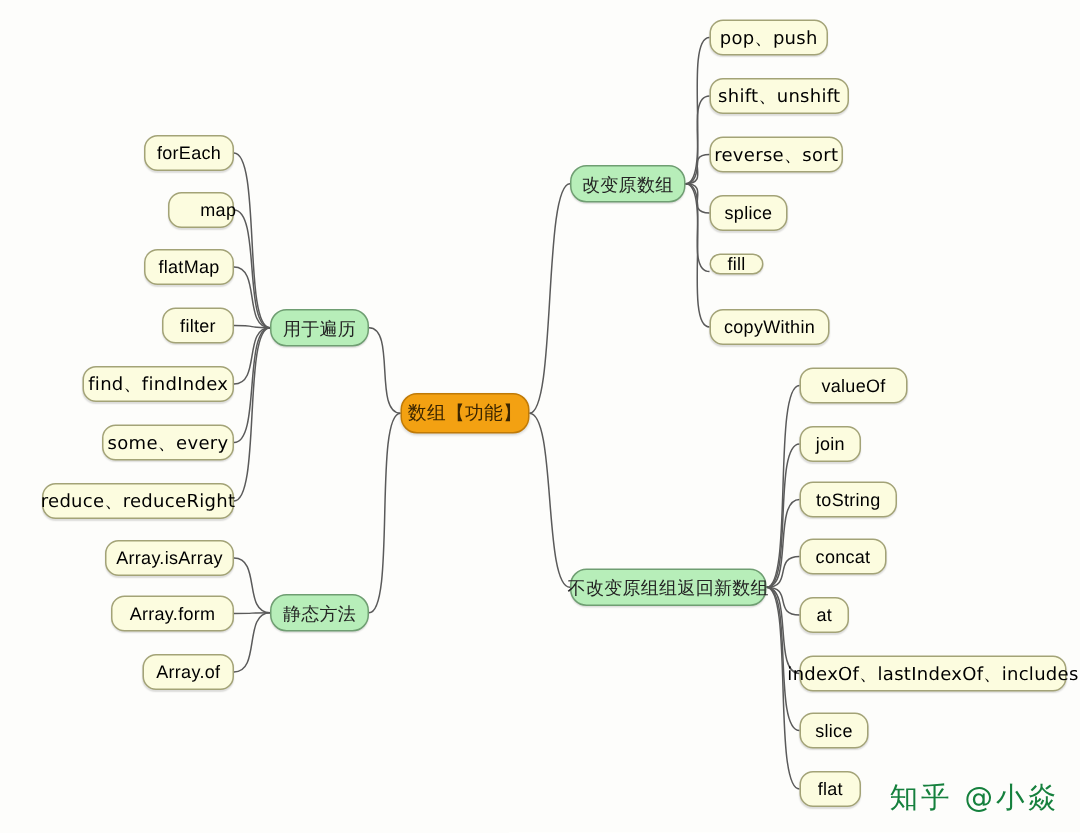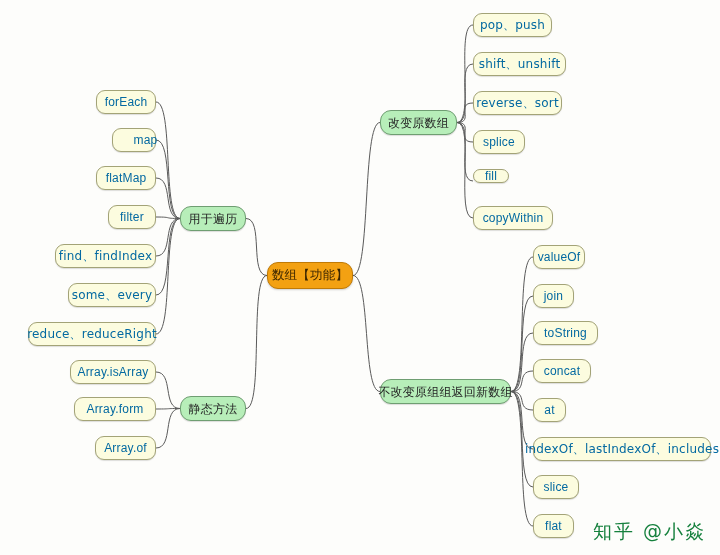--- a/index.html
+++ b/index.html
@@ -26,21 +26,21 @@
   .node {
     position: absolute;
     box-sizing: border-box;
     display: flex;
     align-items: center;
     justify-content: center;
     white-space: nowrap;
     border-radius: 9px;
     border: 1px solid #9a9a74;
     background: #fbfbdd;
-    color: #0369a1;
+    color: #000000;
     font-size: 12px;
     line-height: 1;
     height: 24px;
     padding: 0 9px;
     box-shadow: 0 1px 1px rgba(0,0,0,0.13);
     letter-spacing: 0.2px;
   }
   .node.leaf {
     background: #fcfcdf;
     border-color: #a3a377;
@@ -122,21 +122,21 @@
       <div class="node leaf" style="left: 74px; top: 397px; width: 82px; height: 24px;">Array.form</div>
       <div class="node leaf" style="left: 95px; top: 436px; width: 61px; height: 24px;">Array.of</div>
       <div class="node branch cjk" style="left: 180px; top: 396px; width: 66px; height: 25px;">静态方法</div>
       <div class="node leaf cjk" style="left: 473px; top: 13px; width: 79px; height: 24px;">pop、push</div>
       <div class="node leaf cjk" style="left: 473px; top: 52px; width: 93px; height: 24px;">shift、unshift</div>
       <div class="node leaf cjk" style="left: 473px; top: 91px; width: 89px; height: 24px;">reverse、sort</div>
       <div class="node leaf" style="left: 473px; top: 130px; width: 52px; height: 24px;">splice</div>
       <div class="node leaf" style="left: 473px; top: 169px; width: 36px; height: 14px;">fill</div>
       <div class="node leaf" style="left: 473px; top: 206px; width: 80px; height: 24px;">copyWithin</div>
       <div class="node branch cjk" style="left: 380px; top: 110px; width: 77px; height: 25px;">改变原数组</div>
-      <div class="node leaf" style="left: 533px; top: 245px; width: 52px; height: 24px;">valueOf</div>
+      <div class="node leaf" style="left: 533px; top: 245px; width: 72px; height: 24px;">valueOf</div>
       <div class="node leaf" style="left: 533px; top: 284px; width: 41px; height: 24px;">join</div>
       <div class="node leaf" style="left: 533px; top: 321px; width: 65px; height: 24px;">toString</div>
       <div class="node leaf" style="left: 533px; top: 359px; width: 58px; height: 24px; text-align: right;">concat</div>
       <div class="node leaf" style="left: 533px; top: 398px; width: 33px; height: 24px;">at</div>
       <div class="node leaf cjk" style="left: 533px; top: 437px; width: 178px; height: 24px;">indexOf、lastIndexOf、includes</div>
       <div class="node leaf" style="left: 533px; top: 475px; width: 46px; height: 24px;">slice</div>
       <div class="node leaf" style="left: 533px; top: 514px; width: 41px; height: 24px;">flat</div>
       <div class="node branch cjk" style="left: 380px; top: 379px; width: 131px; height: 25px;">不改变原组组返回新数组</div>
       <div class="node root cjk" style="left: 267px; top: 262px; width: 86px; height: 27px;">数组【功能】</div>
     </div>

